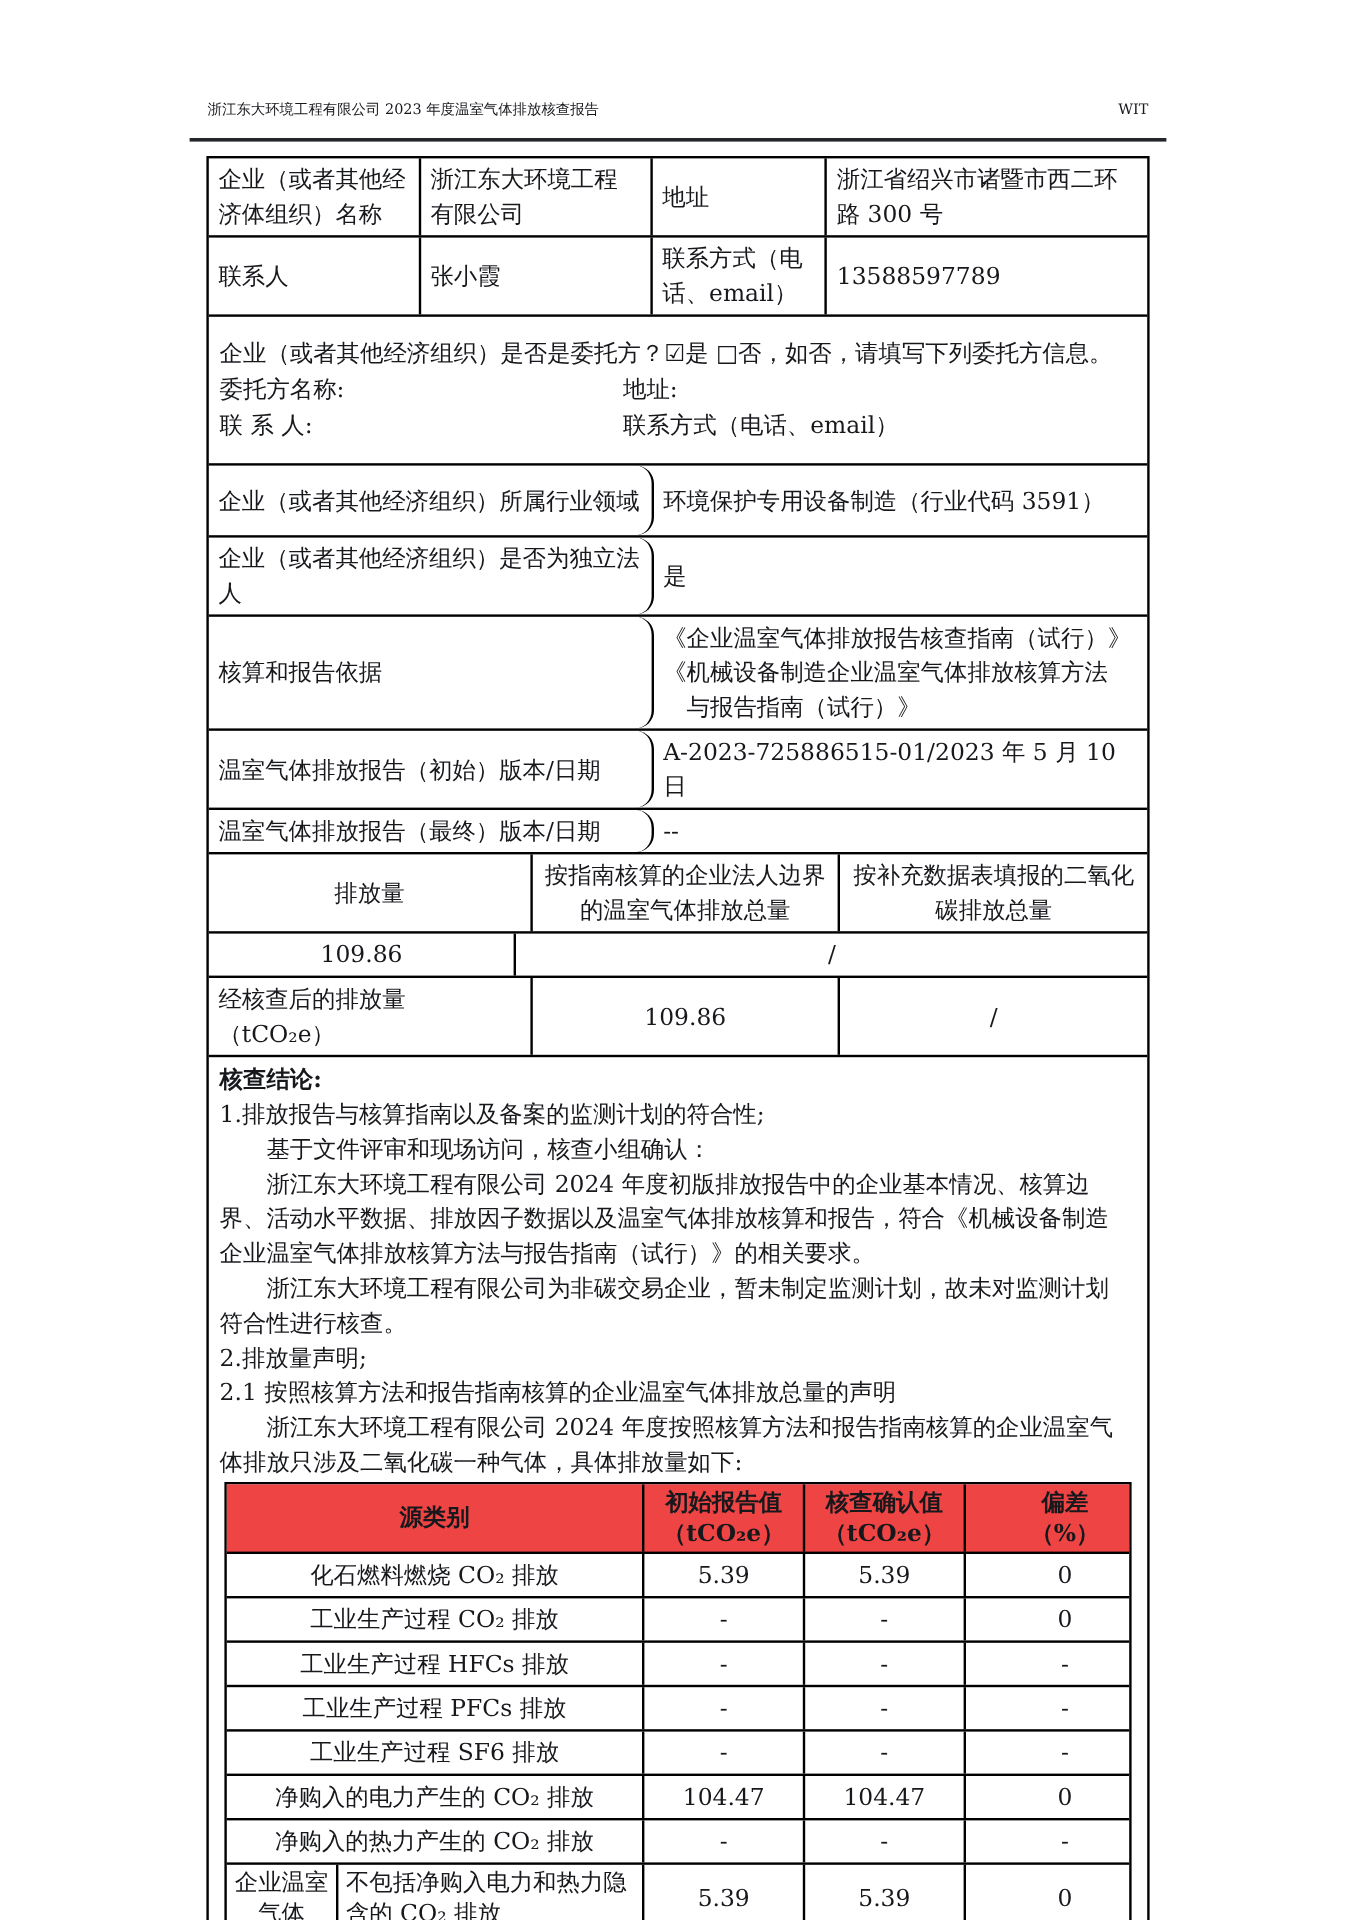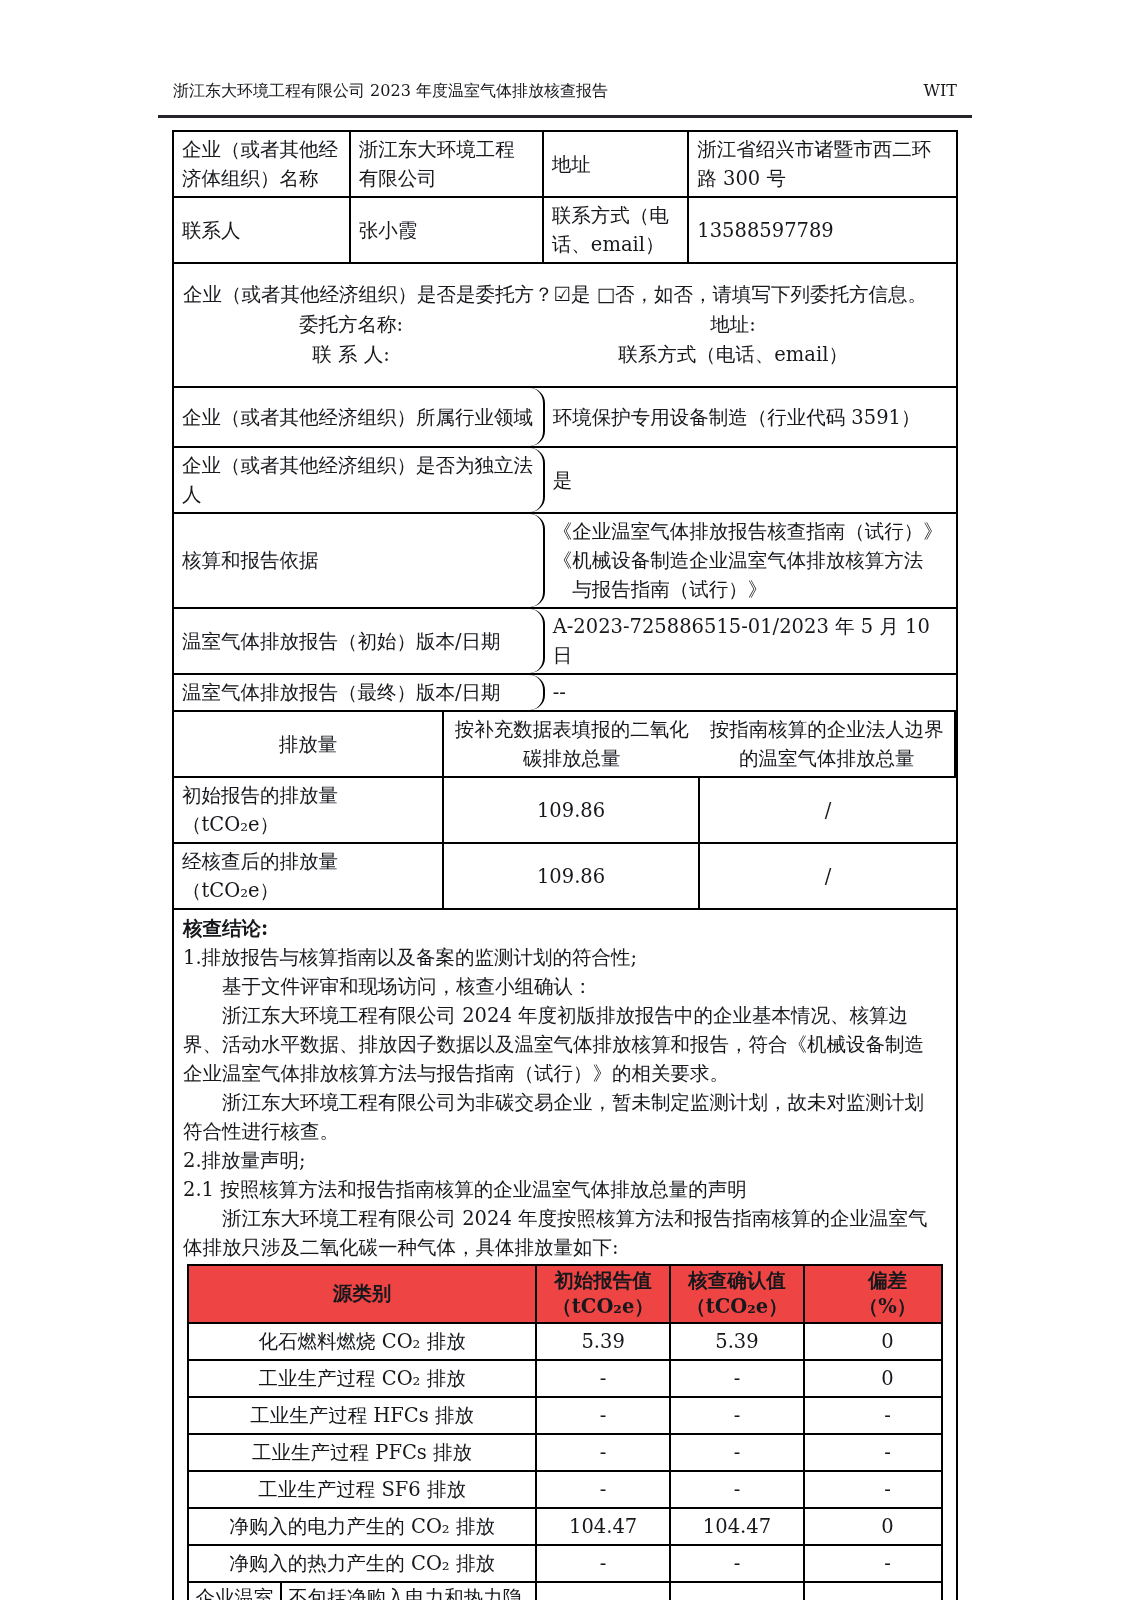--- a/index.html
+++ b/index.html
@@ -3,21 +3,21 @@
 <meta charset="utf-8">
 <style>
   html,body{margin:0;padding:0;}
   body{background:#ffffff;}
   .page{position:relative;width:1131px;height:1600px;background:#ffffff;overflow:hidden;
         font-family:"DejaVu Serif","Liberation Serif",serif;color:#17181c;}
   .content{position:absolute;left:172px;top:80px;width:786px;}
 
   
   .doc-header{display:flex;justify-content:space-between;align-items:baseline;
-              font-size:16px;line-height:22px;padding:0 1px;text-align:right;}
+              font-size:12px;line-height:22px;padding:0 1px;text-align:right;}
   .rule{height:3px;background:#25262a;margin:13px -14px 12px -14px;}
 
   
   .outer{border:2px solid #000;width:786px;box-sizing:border-box;}
   .row{display:flex;border-bottom:2px solid #000;box-sizing:border-box;}
   .row:last-child{border-bottom:none;}
   .cell{border-right:2px solid #000;box-sizing:border-box;display:flex;align-items:center;
         padding:3px 8px;font-size:19.5px;line-height:29px;}
   .cell.last{border-right:none;}
   .ctr{justify-content:center;text-align:center;}
@@ -26,21 +26,21 @@
   .w1{width:22.6%;} .w2{width:24.7%;} .w3{width:18.6%;} .w4{flex:1;border-radius:26px;}
   .h1{width:47.4%;border-radius:15px;} .h2{flex:1;}
   .e1{width:34.5%;} .e2{width:32.8%;} .e3{flex:1;}
 
   .rA{min-height:64px;} .rB{min-height:60px;} .rD{min-height:60px;} .rE{min-height:58px;}
   .rF{min-height:88px;} .rG{min-height:31px;} .rH{min-height:31px;}
   .rI{min-height:60px;} .rJ{min-height:31px;} .rK{min-height:33px;}
 
   
   .client{display:block;padding:16px 9px;font-size:19.5px;line-height:30px;width:100%;}
-  .client .split{display:flex;text-align:center;}
+  .client .split{display:flex;}
   .client .split .L{width:44%;}
   .client .split .R{flex:1;}
 
   
   .conclusion{display:block;width:100%;padding:4px 9px 0 9px;box-sizing:border-box;}
   .cl{font-size:19.5px;line-height:29px;white-space:pre-wrap;}
   .cl.bold{font-weight:bold;}
 
   
   .src{border:2px solid #000;margin:2px 4px 0 4px;box-sizing:border-box;}
@@ -122,26 +122,25 @@
         <div class="cell h2 last">A-2023-725886515-01/2023 年 5 月 10 日</div>
       </div>
 
       <div class="row rH">
         <div class="cell h1">温室气体排放报告（最终）版本/日期</div>
         <div class="cell h2 last">--</div>
       </div>
 
       <div class="row rI">
         <div class="cell e1 ctr">排放量</div>
+        <div class="cell e2 ctr">按指南核算的企业法人边界的温室气体排放总量</div>
         <div class="cell e3 ctr last">按补充数据表填报的二氧化碳排放总量</div>
-        <div class="cell e2 ctr">按指南核算的企业法人边界的温室气体排放总量</div>
       </div>
 
       <div class="row rJ">
-        <div class="cell e1">初始报告的排放量（tCO₂e）</div>
         <div class="cell e2 ctr">109.86</div>
         <div class="cell e3 ctr last">/</div>
       </div>
 
       <div class="row rK">
         <div class="cell e1">经核查后的排放量（tCO₂e）</div>
         <div class="cell e2 ctr">109.86</div>
         <div class="cell e3 ctr last">/</div>
       </div>
 

